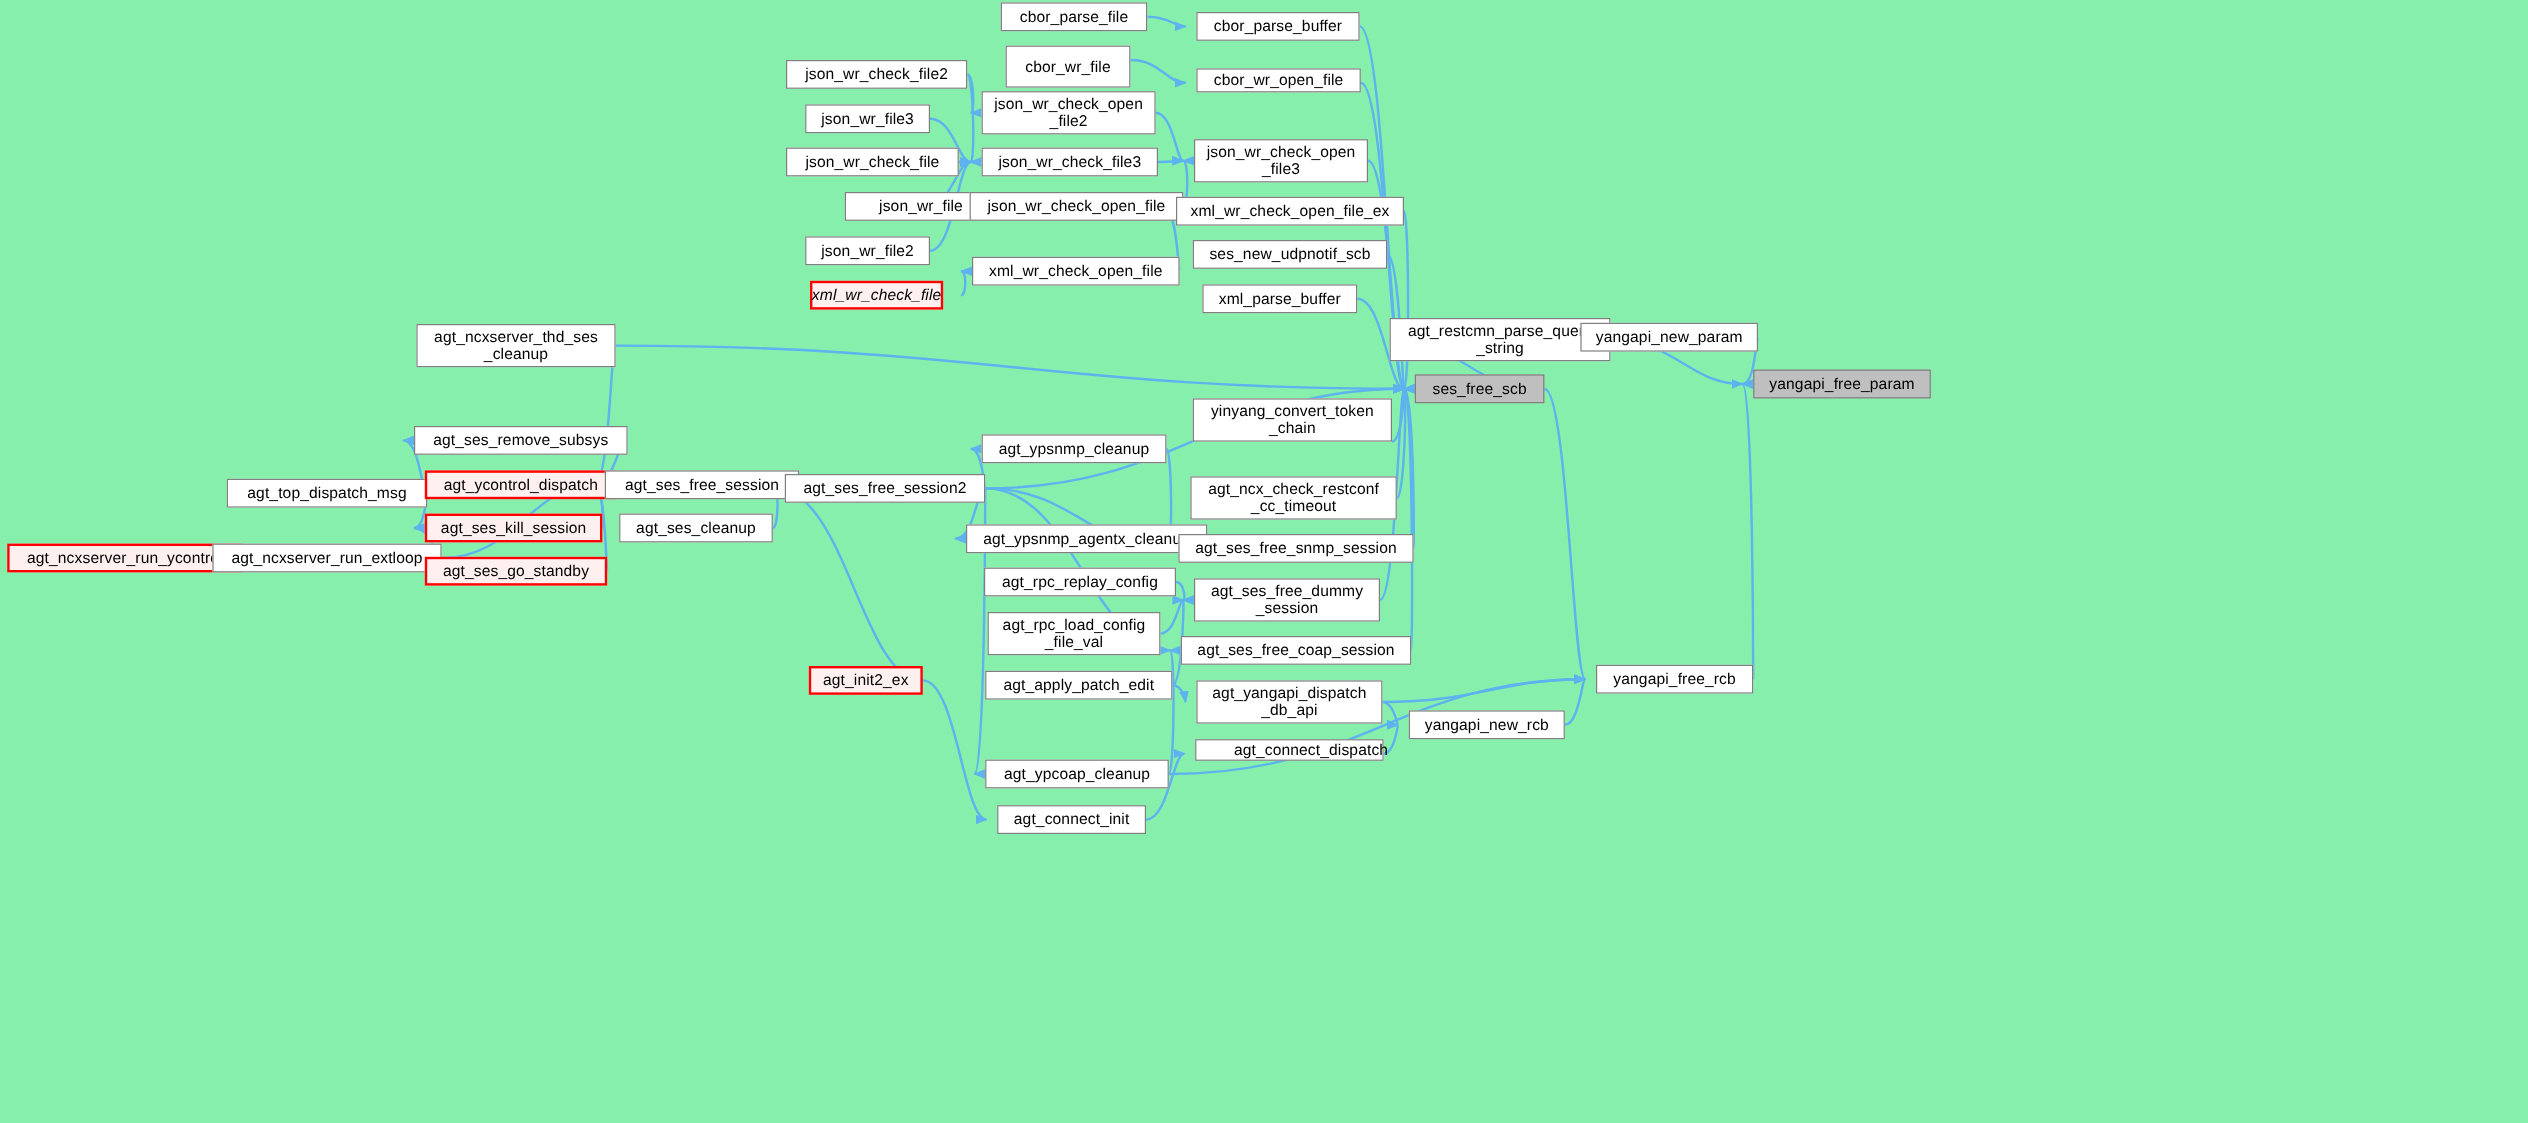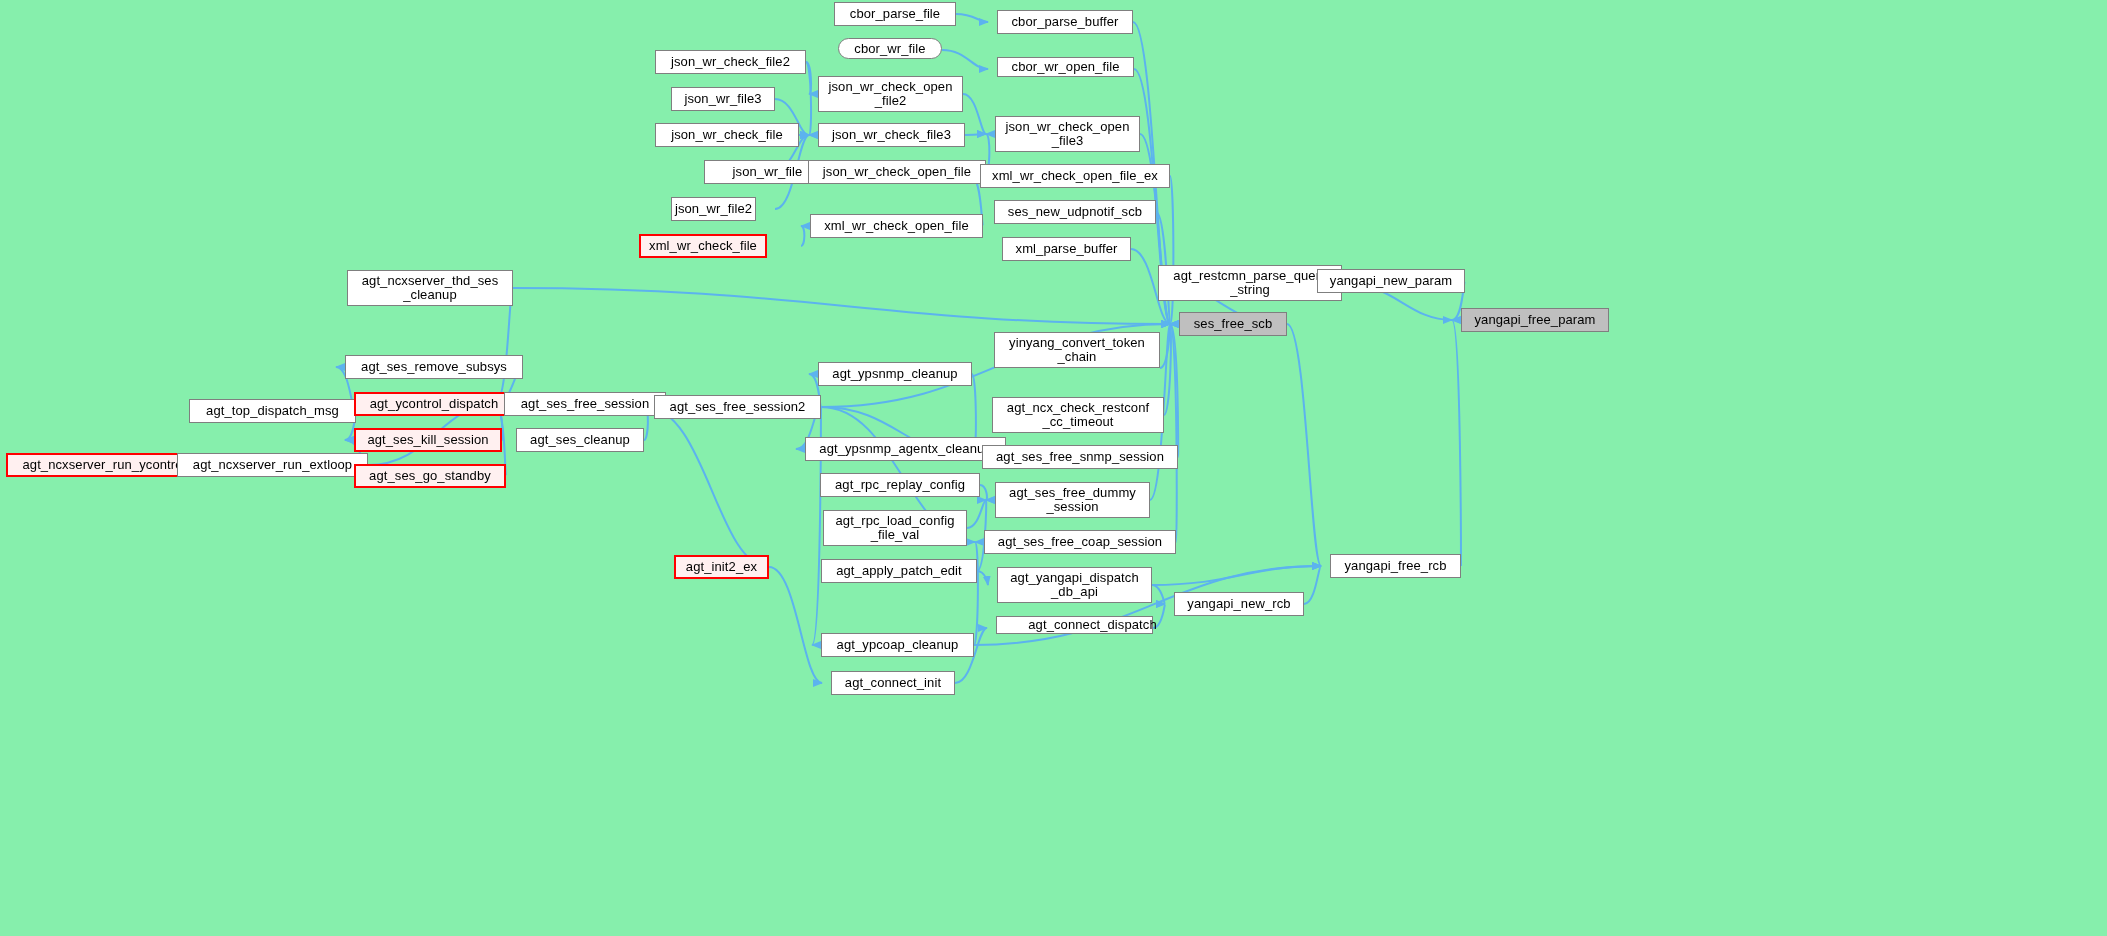--- a/index.html
+++ b/index.html
@@ -86,36 +86,36 @@
         <path d="M974,645 C978.5,645 979.5,542 975,542" marker-end="url(#ah)"></path>
         <path d="M974,645 C1134.2,645 1169.8,566 1321,566" marker-end="url(#ah)"></path>
         <path d="M955,683 C973.45,683 977.55,628 987,628" marker-end="url(#ah)"></path>
         <path d="M821,407 C813.8,407 812.2,449 796,449" marker-end="url(#ah)"></path>
         <path d="M821,407 C821,407 821,645 812,645" marker-end="url(#ah)"></path>
       </g>
   </svg>
   <div id="node-layer">
       <div class="node" style="left: 834px; top: 2px; width: 122px; height: 24px;">cbor_parse_file</div>
       <div class="node" style="left: 997px; top: 10px; width: 136px; height: 24px;">cbor_parse_buffer</div>
-      <div class="node" style="left: 838px; top: 38px; width: 104px; height: 21px; border-radius: 12px;">cbor_wr_file</div>
+      <div class="node" style="left: 838px; top: 38px; width: 104px; height: 35px;">cbor_wr_file</div>
       <div class="node" style="left: 655px; top: 50px; width: 151px; height: 24px;">json_wr_check_file2</div>
       <div class="node" style="left: 997px; top: 57px; width: 137px; height: 20px;">cbor_wr_open_file</div>
       <div class="node" style="left: 818px; top: 76px; width: 145px; height: 36px;">json_wr_check_open
 _file2</div>
       <div class="node" style="left: 671px; top: 87px; width: 104px; height: 24px;">json_wr_file3</div>
       <div class="node" style="left: 995px; top: 116px; width: 145px; height: 36px;">json_wr_check_open
 _file3</div>
       <div class="node" style="left: 655px; top: 123px; width: 144px; height: 24px;">json_wr_check_file</div>
       <div class="node" style="left: 818px; top: 123px; width: 147px; height: 24px;">json_wr_check_file3</div>
       <div class="node" style="left: 704px; top: 160px; width: 111px; height: 24px; padding-left: 20px;">json_wr_file</div>
       <div class="node" style="left: 808px; top: 160px; width: 178px; height: 24px;">json_wr_check_open_file</div>
       <div class="node" style="left: 980px; top: 164px; width: 190px; height: 24px;">xml_wr_check_open_file_ex</div>
-      <div class="node" style="left: 671px; top: 197px; width: 85px; height: 24px;">json_wr_file2</div>
+      <div class="node" style="left: 671px; top: 197px; width: 104px; height: 24px;">json_wr_file2</div>
       <div class="node" style="left: 994px; top: 200px; width: 162px; height: 24px;">ses_new_udpnotif_scb</div>
-      <div class="node red" style="left: 639px; top: 234px; width: 128px; height: 24px;">xml_wr_check_file</div>
+      <div class="node red" style="left: 675px; top: 234px; width: 111px; height: 24px; font-style: italic;">xml_wr_check_file</div>
       <div class="node" style="left: 810px; top: 214px; width: 173px; height: 24px;">xml_wr_check_open_file</div>
       <div class="node" style="left: 1002px; top: 237px; width: 129px; height: 24px;">xml_parse_buffer</div>
       <div class="node" style="left: 1158px; top: 265px; width: 184px; height: 36px;">agt_restcmn_parse_query
 _string</div>
       <div class="node" style="left: 1317px; top: 269px; width: 148px; height: 24px;">yangapi_new_param</div>
       <div class="node sel" style="left: 1461px; top: 308px; width: 148px; height: 24px;">yangapi_free_param</div>
       <div class="node" style="left: 347px; top: 270px; width: 166px; height: 36px;">agt_ncxserver_thd_ses
 _cleanup</div>
       <div class="node sel" style="left: 1179px; top: 312px; width: 108px; height: 24px;">ses_free_scb</div>
       <div class="node" style="left: 345px; top: 355px; width: 178px; height: 24px;">agt_ses_remove_subsys</div>

